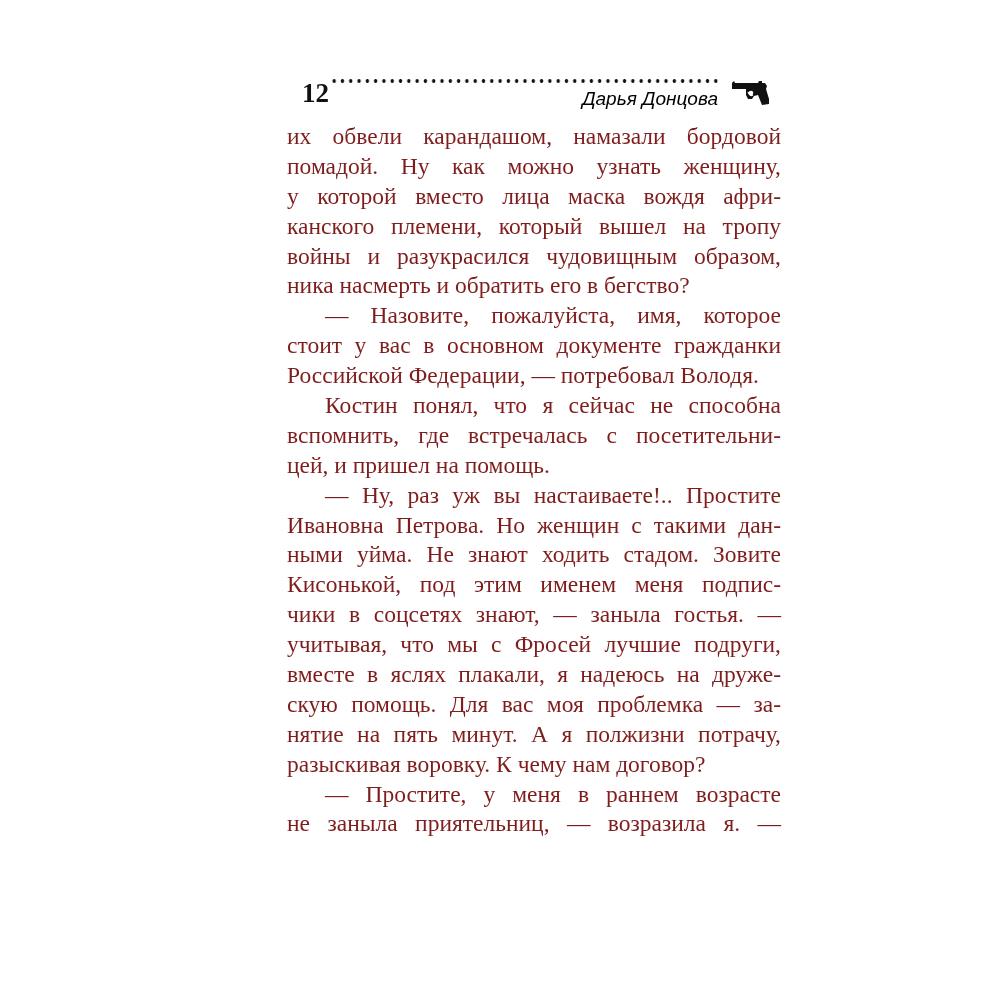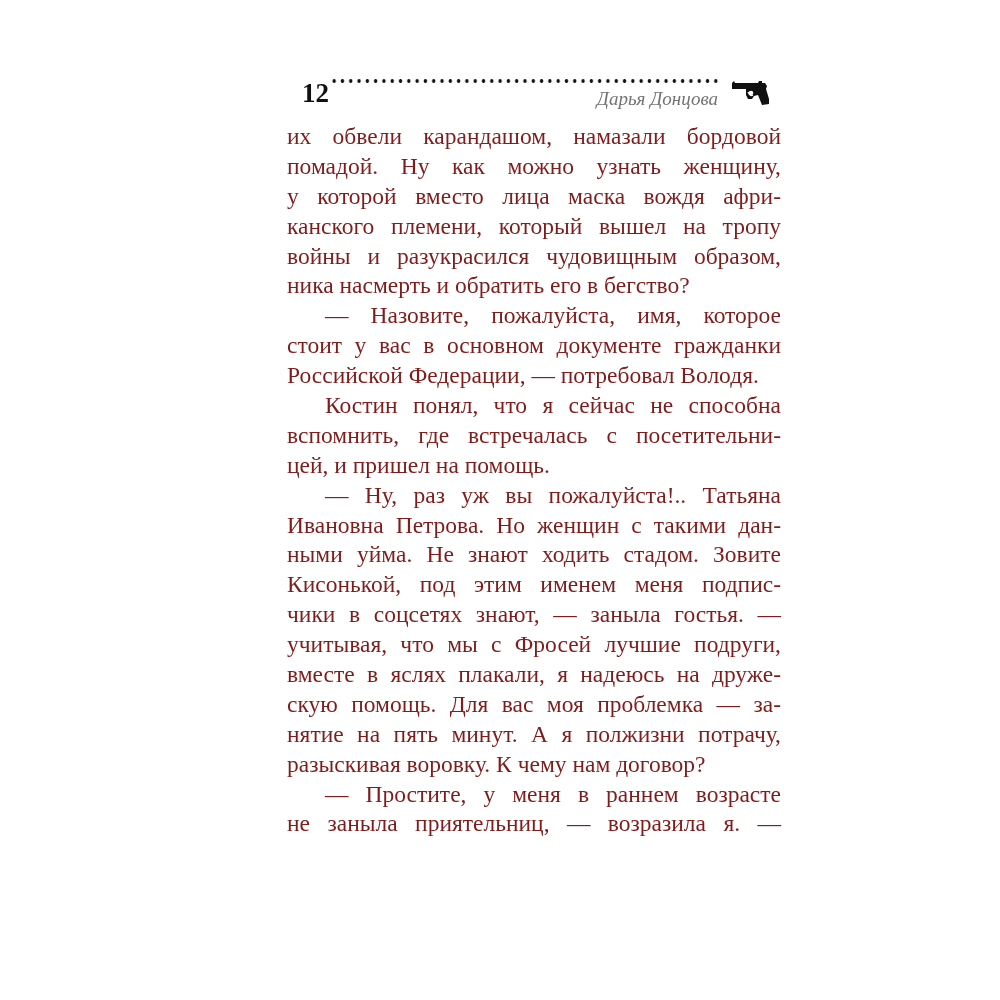--- a/index.html
+++ b/index.html
@@ -1,21 +1,21 @@
 <!DOCTYPE html>
 <html><head>
 <meta charset="utf-8">
 <style>
   html, body { margin:0; padding:0; background:#ffffff; }
   body { width:1000px; height:1000px; position:relative; overflow:hidden; }
   .page-num { position:absolute; left:286px; top:78px; font-family:"Liberation Serif", serif; font-weight:bold; font-size:27px; color:#111;margin-left:16px; }
   .dots { position:absolute; left:330px; top:76px; width:388px; height:10px;
           background-image: radial-gradient(circle, #111 1.6px, transparent 2px);
           background-size: 8.3px 10px; background-repeat: repeat-x; }
-  .author { position:absolute; right:282px; top:88px; font-family:Liberation Serif, serif; font-style:italic; font-size:19px; color:#737373; }
+  .author { position:absolute; right:282px; top:88px; font-family:Liberation Sans, sans-serif; font-style:italic; font-size:19px; color:#000000; }
   .gun { position:absolute; left:731px; top:80px; width:40px; height:26px; }
   .body-text { position:absolute; left:287px; top:122px; width:494px; font-family:"Liberation Serif", serif; font-size:23.5px; line-height:29.9px; color:#7f1d1d; }
   .line { white-space:nowrap; text-align:justify; text-align-last:justify; height:29.9px; }
   .line.last { text-align-last:left; }
   .line.indent { padding-left:38px; }
 </style>
 </head>
 <body>
 
 <div>
@@ -35,21 +35,21 @@
     <div class="line">у которой вместо лица маска вождя афри-</div>
     <div class="line">канского племени, который вышел на тропу</div>
     <div class="line">войны и разукрасился чудовищным образом,</div>
     <div class="line last">ника насмерть и обратить его в бегство?</div>
     <div class="line indent">— Назовите, пожалуйста, имя, которое</div>
     <div class="line">стоит у вас в основном документе гражданки</div>
     <div class="line last">Российской Федерации, — потребовал Володя.</div>
     <div class="line indent">Костин понял, что я сейчас не способна</div>
     <div class="line">вспомнить, где встречалась с посетительни-</div>
     <div class="line last">цей, и пришел на помощь.</div>
-    <div class="line indent">— Ну, раз уж вы пожалуйста!.. Татьяна</div>
+    <div class="line indent">— Ну, раз уж вы настаиваете!.. Простите</div>
     <div class="line">Ивановна Петрова. Но женщин с такими дан-</div>
     <div class="line">ными уйма. Не знают ходить стадом. Зовите</div>
     <div class="line">Кисонькой, под этим именем меня подпис-</div>
     <div class="line">чики в соцсетях знают, — заныла гостья. —</div>
     <div class="line">учитывая, что мы с Фросей лучшие подруги,</div>
     <div class="line">вместе в яслях плакали, я надеюсь на друже-</div>
     <div class="line">скую помощь. Для вас моя проблемка — за-</div>
     <div class="line">нятие на пять минут. А я полжизни потрачу,</div>
     <div class="line last">разыскивая воровку. К чему нам договор?</div>
     <div class="line indent">— Простите, у меня в раннем возрасте</div>

